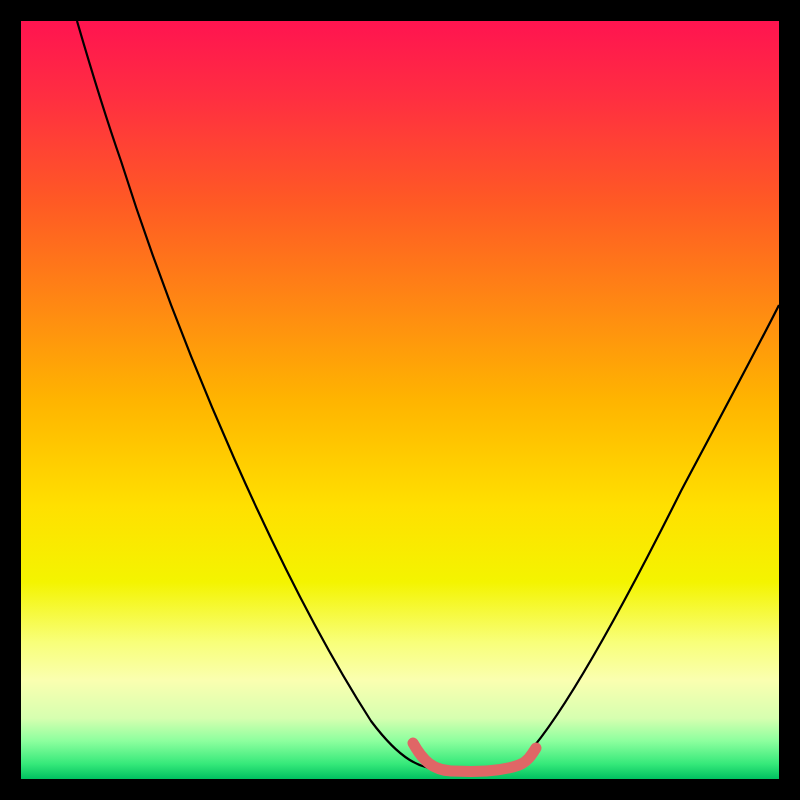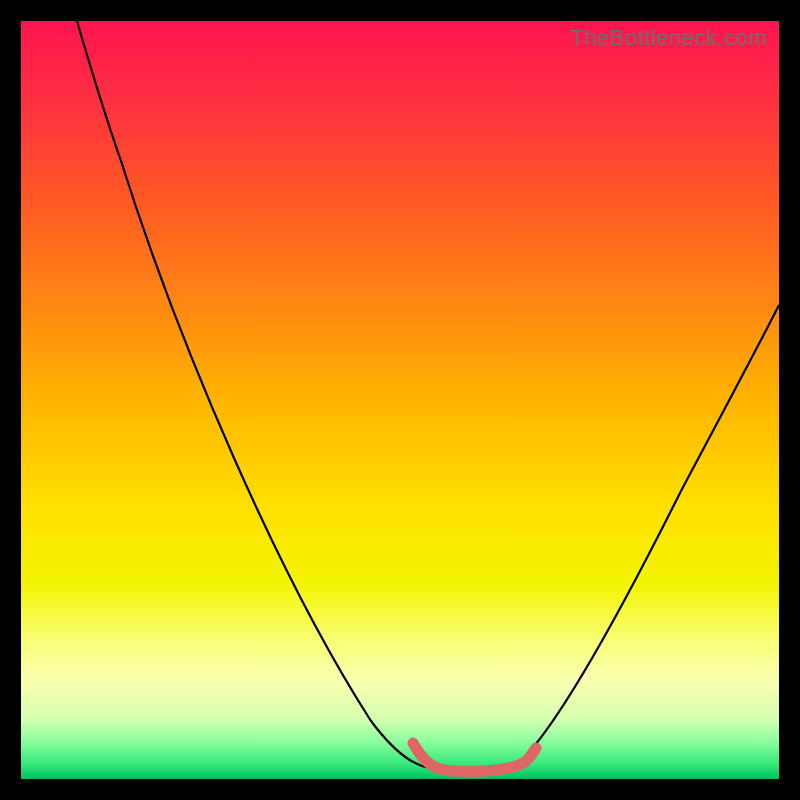--- a/index.html
+++ b/index.html
@@ -59,15 +59,14 @@
                C 450 749, 480 749, 500 740
                C 540 700, 600 590, 660 470
                C 700 395, 740 320, 758 284" fill="none" stroke="#000" stroke-width="2.2"></path>
 
       <path d="M 392 722
                C 402 740, 412 749, 430 750
                C 455 751, 478 751, 498 744
                C 506 741, 510 735, 515 727" fill="none" stroke="#e06666" stroke-width="11" stroke-linecap="round"></path>
     </svg>
 
-    <div class="watermark">TheBottleneck.com</div>
   </div>
 </div>
 
 </body></html>

